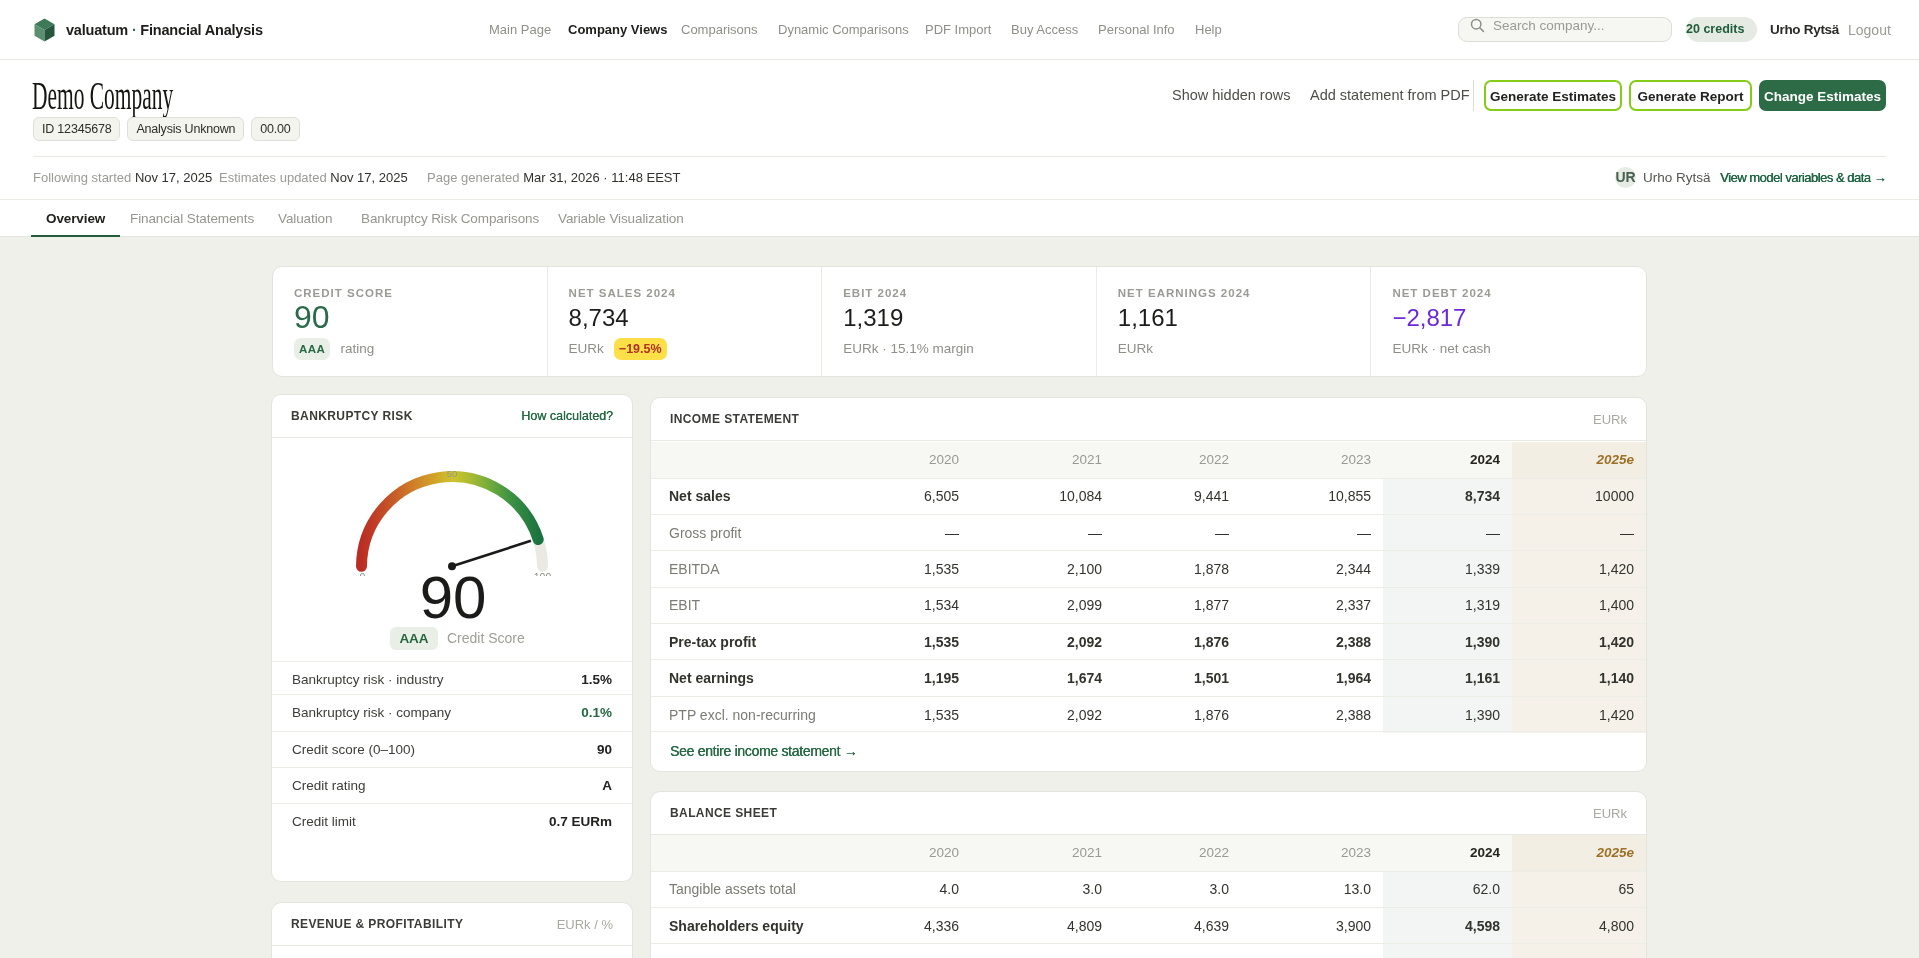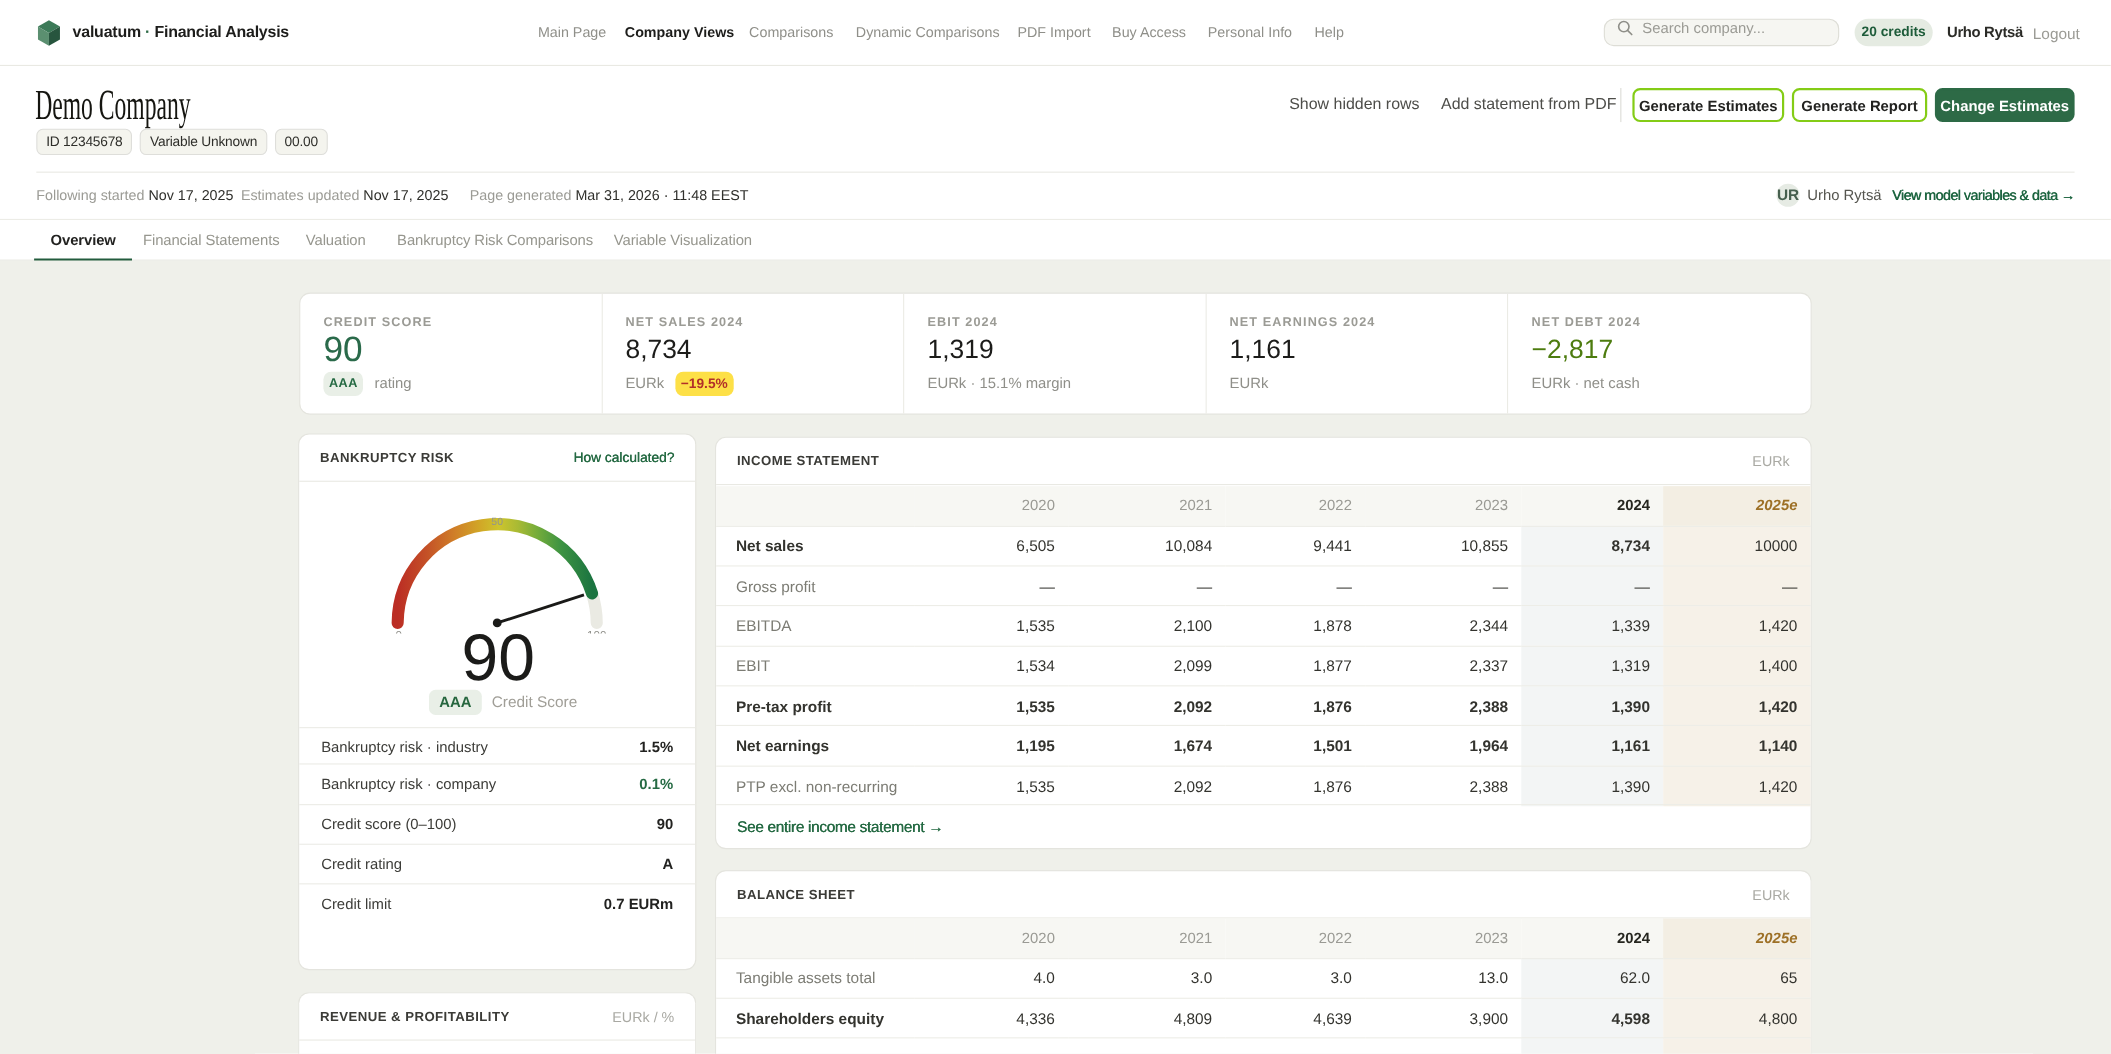--- a/index.html
+++ b/index.html
@@ -4,21 +4,21 @@
 <style>
 *{margin:0;padding:0;box-sizing:border-box}
 html,body{width:1919px;height:958px}
 body{position:relative;font-family:"Liberation Sans",sans-serif;background:#fff;overflow:hidden;-webkit-font-smoothing:antialiased}
 .abs{position:absolute}
 
 #topbar{position:absolute;left:0;top:0;width:1919px;height:60px;background:#fff;border-bottom:1px solid #e9e9e3}
 .navitem{position:absolute;top:0;height:60px;line-height:60px;font-size:13px;color:#8f8f89;white-space:nowrap}
 .navitem.on{color:#1d1d1b;font-weight:700}
 #search{position:absolute;left:1458px;top:17px;width:214px;height:25px;background:#f6f6f2;border:1px solid #ddddd6;border-radius:9px;display:flex;align-items:flex-start;padding-left:11px;color:#9b9b95;font-size:13.5px}
-#credits{position:absolute;left:1686px;top:17px;width:71px;height:25px;background:#e5ebe2;border-radius:13px;text-align:center;line-height:25px;font-size:12.5px;font-weight:700;color:#1e5c3a}
+#credits{position:absolute;left:1686px;top:17px;width:71px;height:25px;background:#e5ebe2;border-radius:13px;line-height:25px;font-size:12.5px;font-weight:700;color:#1e5c3a}
 
 #h1{position:absolute;left:32px;top:73px;font-family:"Liberation Serif",serif;font-size:39px;font-weight:400;color:#151510;transform:scaleX(.55);transform-origin:left top;white-space:nowrap}
 .tagrow{position:absolute;left:33px;top:117px;display:flex;gap:7px}
 .tag{height:24px;line-height:22px;padding:0 8px;background:#f4f4ee;border:1px solid #dededa;border-radius:6px;font-size:12.5px;letter-spacing:-.2px;color:#2e2e2a}
 .actlink{position:absolute;top:80px;height:31px;line-height:31px;font-size:14.5px;color:#4d4d49}
 .btn{position:absolute;top:80px;height:31px;line-height:29px;background:#fff;border:2px solid #84cc16;border-radius:7px;font-size:13.5px;font-weight:700;color:#222220;text-align:center}
 .btn.primary{background:#2d6a46;border-color:#2d6a46;color:#fff}
 #hr1{position:absolute;left:33px;top:156px;width:1853px;height:1px;background:#e9e9e3}
 .meta{position:absolute;top:170px;height:16px;line-height:16px;font-size:13px;color:#9b9b95;white-space:nowrap}
 .meta b{color:#30302c;font-weight:400}
@@ -93,21 +93,21 @@
     Search company...
   </div>
   <div id="credits">20 credits</div>
   <div class="abs" style="left:1770px;top:0;height:60px;line-height:60px;font-size:13.5px;color:#2b2b27;font-weight:700;letter-spacing:-.3px">Urho Rytsä</div>
   <div class="abs" style="left:1848px;top:0;height:60px;line-height:60px;font-size:14px;color:#9b9b95">Logout</div>
 </div>
 
 <div id="h1">Demo Company</div>
 <div class="tagrow">
   <div class="tag">ID 12345678</div>
-  <div class="tag">Variable Unknown</div>
+  <div class="tag">Analysis Unknown</div>
   <div class="tag">00.00</div>
 </div>
 <div class="actlink" style="left:1172px">Show hidden rows</div>
 <div class="actlink" style="left:1310px">Add statement from PDF</div>
 <div class="abs" style="left:1473px;top:80px;width:1px;height:31px;background:#dcdcd6"></div>
 <div class="btn" style="left:1484px;width:138px">Generate Estimates</div>
 <div class="btn" style="left:1629px;width:123px">Generate Report</div>
 <div class="btn primary" style="left:1759px;width:127px">Change Estimates</div>
 <div id="hr1"></div>
 <div class="meta" style="left:33px">Following started <b>Nov 17, 2025</b></div>
@@ -153,21 +153,21 @@
   </div>
   <div class="stat">
     <div class="lbl">NET EARNINGS 2024</div>
     <div style="position:absolute;left:21px;top:37px;font-size:24px;color:#1c1c1a">1,161</div>
     <div class="statsub">
         <span>EURk</span>
       </div>
   </div>
   <div class="stat">
     <div class="lbl">NET DEBT 2024</div>
-    <div style="position:absolute;left:21px;top:37px;font-size:24px;color:#4d7c0f">−2,817</div>
+    <div style="position:absolute;left:21px;top:37px;font-size:24px;color:#6d28d9">−2,817</div>
     <div class="statsub">
         <span>EURk · net cash</span>
       </div>
   </div>
 </div>
 
 <div class="panel" id="bank">
   <div class="phead">
     <div class="ptitle">BANKRUPTCY RISK</div>
     <div class="plink">How calculated?</div>

